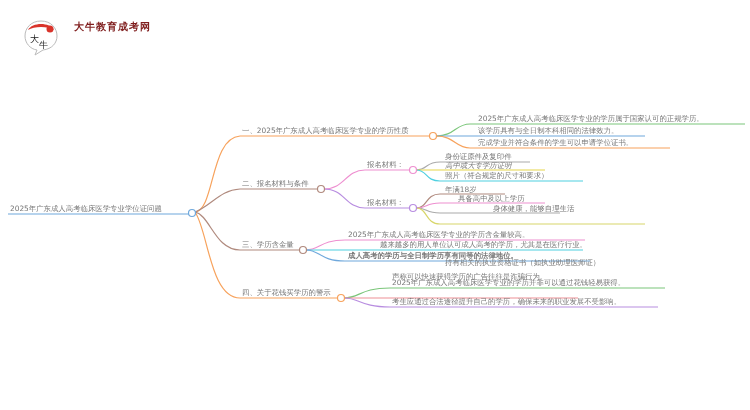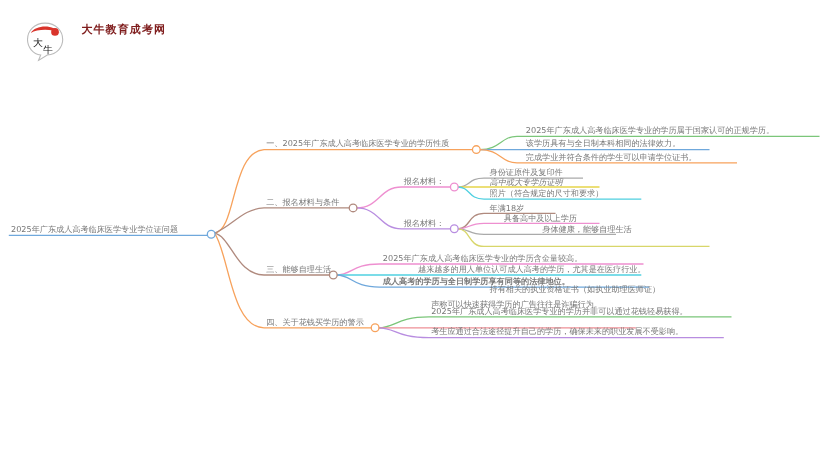--- a/index.html
+++ b/index.html
@@ -80,21 +80,21 @@
 <div class="t" style="left:445px;top:152px;">身份证原件及复印件</div>
 <div class="t" style="left:445px;top:161px;font-style:italic;">高中或大专学历证明</div>
 <div class="t" style="left:445px;top:171px;">照片（符合规定的尺寸和要求）</div>
 
 <div class="t" style="left:367px;top:198px;">报名材料：</div>
 <div class="t" style="left:445px;top:185px;">年满18岁</div>
 <div class="t" style="left:458px;top:194px;">具备高中及以上学历</div>
 <div class="t" style="left:445px;top:204px;margin-left:48px;">身体健康，能够自理生活</div>
 <div class="t" style="left:445px;top:214px;margin-top:44px;">持有相关的执业资格证书（如执业助理医师证）</div>
 
-<div class="t" style="left:242px;top:240px;">三、能够自理生活</div>
+<div class="t" style="left:242px;top:240px;">三、学历含金量</div>
 <div class="t" style="left:348px;top:230px;">2025年广东成人高考临床医学专业的学历含金量较高。</div>
 <div class="t" style="left:348px;top:240px;padding-left:32px;">越来越多的用人单位认可成人高考的学历，尤其是在医疗行业。</div>
 <div class="t" style="left:348px;top:251px;font-weight:bold;">成人高考的学历与全日制学历享有同等的法律地位。</div>
 
 <div class="t" style="left:242px;top:288px;">四、关于花钱买学历的警示</div>
 <div class="t" style="left:392px;top:278px;">2025年广东成人高考临床医学专业的学历并非可以通过花钱轻易获得。</div>
 <div class="t" style="left:392px;top:272px;font-family:Liberation Serif, serif;">声称可以快速获得学历的广告往往是诈骗行为。</div>
 <div class="t" style="left:392px;top:297px;">考生应通过合法途径提升自己的学历，确保未来的职业发展不受影响。</div>
 
 </body></html>

